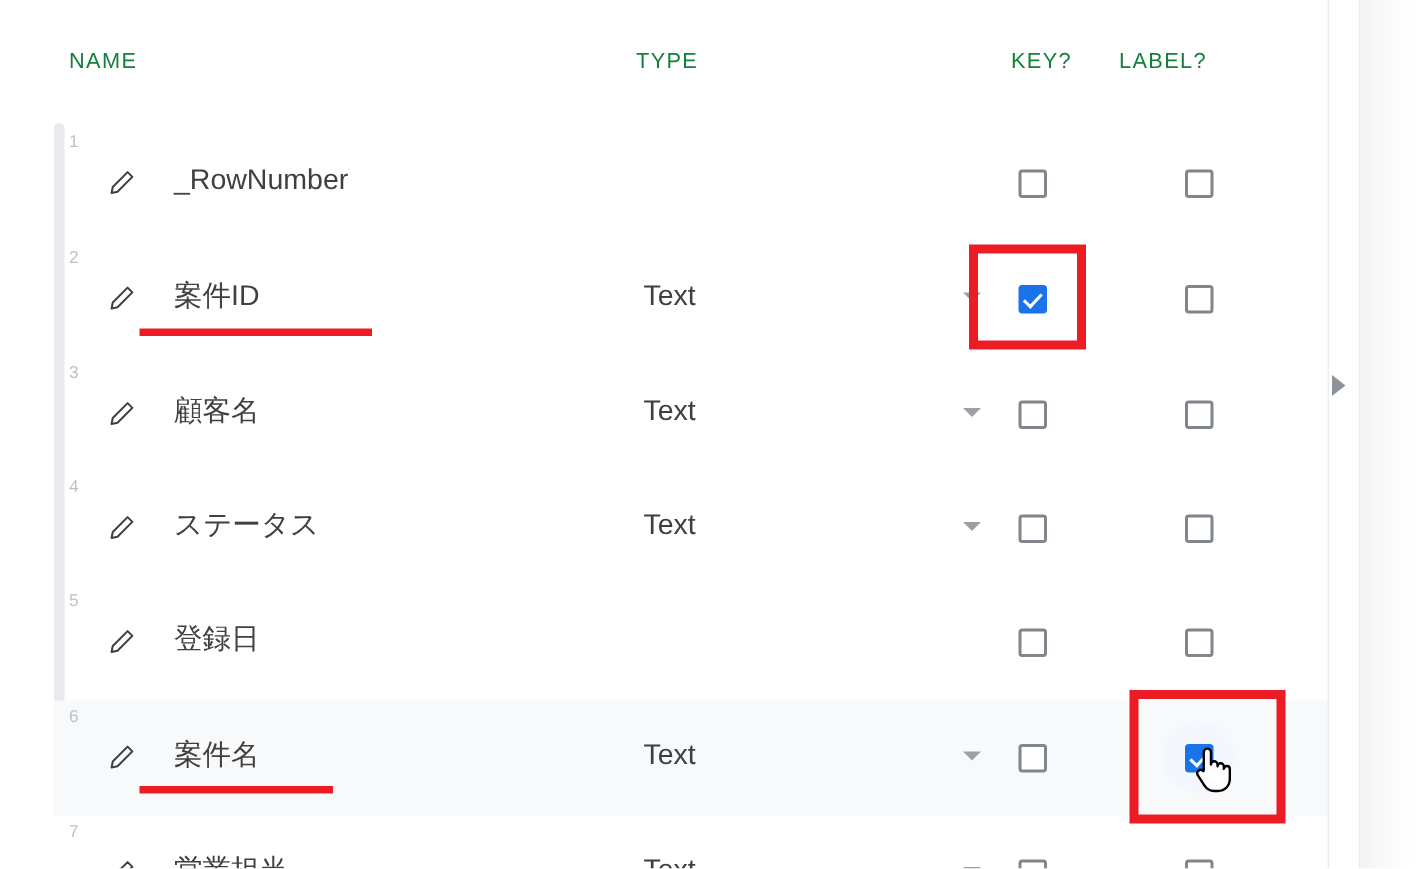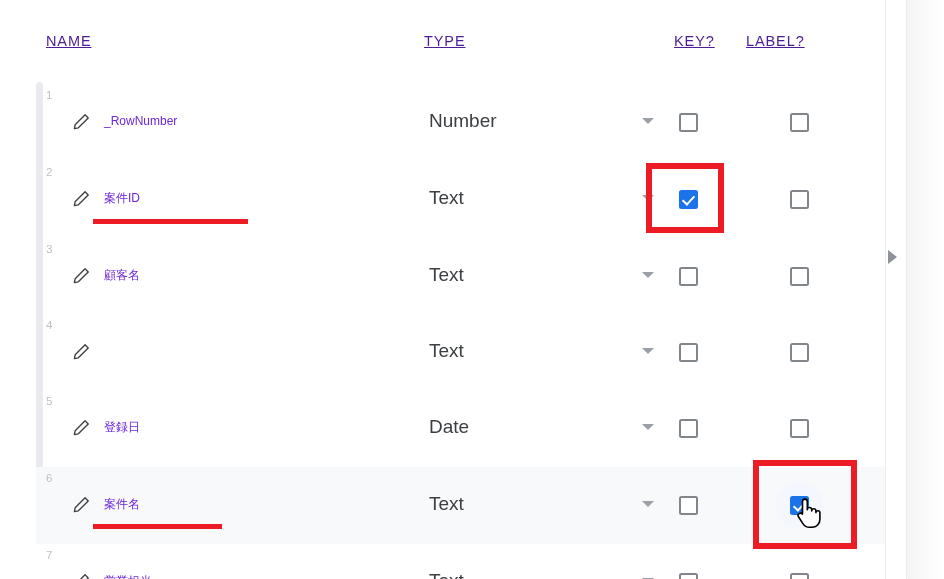--- a/index.html
+++ b/index.html
@@ -33,24 +33,23 @@
     background: #ffffff;
     overflow: hidden;
   }
 
   
   .col-header {
     position: absolute;
     top: 33px;
     font-size: 14.5px;
     letter-spacing: 0.9px;
-    color: #4c1d95;
+    color: #15803d;
     font-weight: 400;
     white-space: nowrap;
-    text-decoration: underline;
   }
   .col-header.name   { left: 46px;  }
   .col-header.type   { left: 424px; }
   .col-header.key    { left: 674px; }
   .col-header.label  { left: 746px; }
 
   
   .row {
     position: absolute;
     left: 36px;
@@ -78,24 +77,24 @@
     width: 26px;
     height: 26px;
     display: flex;
     align-items: center;
     justify-content: center;
   }
   .pencil-cell svg { display: block; }
 
   .name-cell {
     position: absolute;
-    left: 68px;
+    left: 80px;
     top: 22px;
-    font-size: 12px;
-    color: #6d28d9;
+    font-size: 19px;
+    color: #404040;
     line-height: 30px;
     white-space: nowrap;
   }
 
   .type-cell {
     position: absolute;
     left: 393px;
     top: 22px;
     width: 230px;
     height: 30px;
@@ -242,24 +241,20 @@
     <div class="left-handle"></div>
 
     <div class="row" style="top:84px;">
       <div class="row-number">1</div>
       <div class="pencil-cell">
         <svg width="19" height="19" viewBox="0 0 24 24" fill="none" stroke="#3c4043" stroke-width="1.7" stroke-linecap="round" stroke-linejoin="round">
           <path d="M16.5 3.5l4 4L8 20l-5 1 1-5z"></path>
         </svg>
       </div>
       <div class="name-cell">_RowNumber</div>
-      <div class="type-cell">
-        <div class="type-value">Number</div>
-        <div class="caret"></div>
-      </div>
       <div class="cb-cell key">
         <div class="checkbox"></div>
       </div>
       <div class="cb-cell label">
         <div class="checkbox"></div>
       </div>
     </div>
 
     <div class="row" style="top:161px;">
       <div class="row-number">2</div>
@@ -301,44 +296,41 @@
       </div>
     </div>
 
     <div class="row" style="top:314px;">
       <div class="row-number">4</div>
       <div class="pencil-cell">
         <svg width="19" height="19" viewBox="0 0 24 24" fill="none" stroke="#3c4043" stroke-width="1.7" stroke-linecap="round" stroke-linejoin="round">
           <path d="M16.5 3.5l4 4L8 20l-5 1 1-5z"></path>
         </svg>
       </div>
+      <div class="name-cell">ステータス</div>
       <div class="type-cell">
         <div class="type-value">Text</div>
         <div class="caret"></div>
       </div>
       <div class="cb-cell key">
         <div class="checkbox"></div>
       </div>
       <div class="cb-cell label">
         <div class="checkbox"></div>
       </div>
     </div>
 
     <div class="row" style="top:390px;">
       <div class="row-number">5</div>
       <div class="pencil-cell">
         <svg width="19" height="19" viewBox="0 0 24 24" fill="none" stroke="#3c4043" stroke-width="1.7" stroke-linecap="round" stroke-linejoin="round">
           <path d="M16.5 3.5l4 4L8 20l-5 1 1-5z"></path>
         </svg>
       </div>
       <div class="name-cell">登録日</div>
-      <div class="type-cell">
-        <div class="type-value">Date</div>
-        <div class="caret"></div>
-      </div>
       <div class="cb-cell key">
         <div class="checkbox"></div>
       </div>
       <div class="cb-cell label">
         <div class="checkbox"></div>
       </div>
     </div>
 
     <div class="row hovered" style="top:467px;">
       <div class="row-number">6</div>

